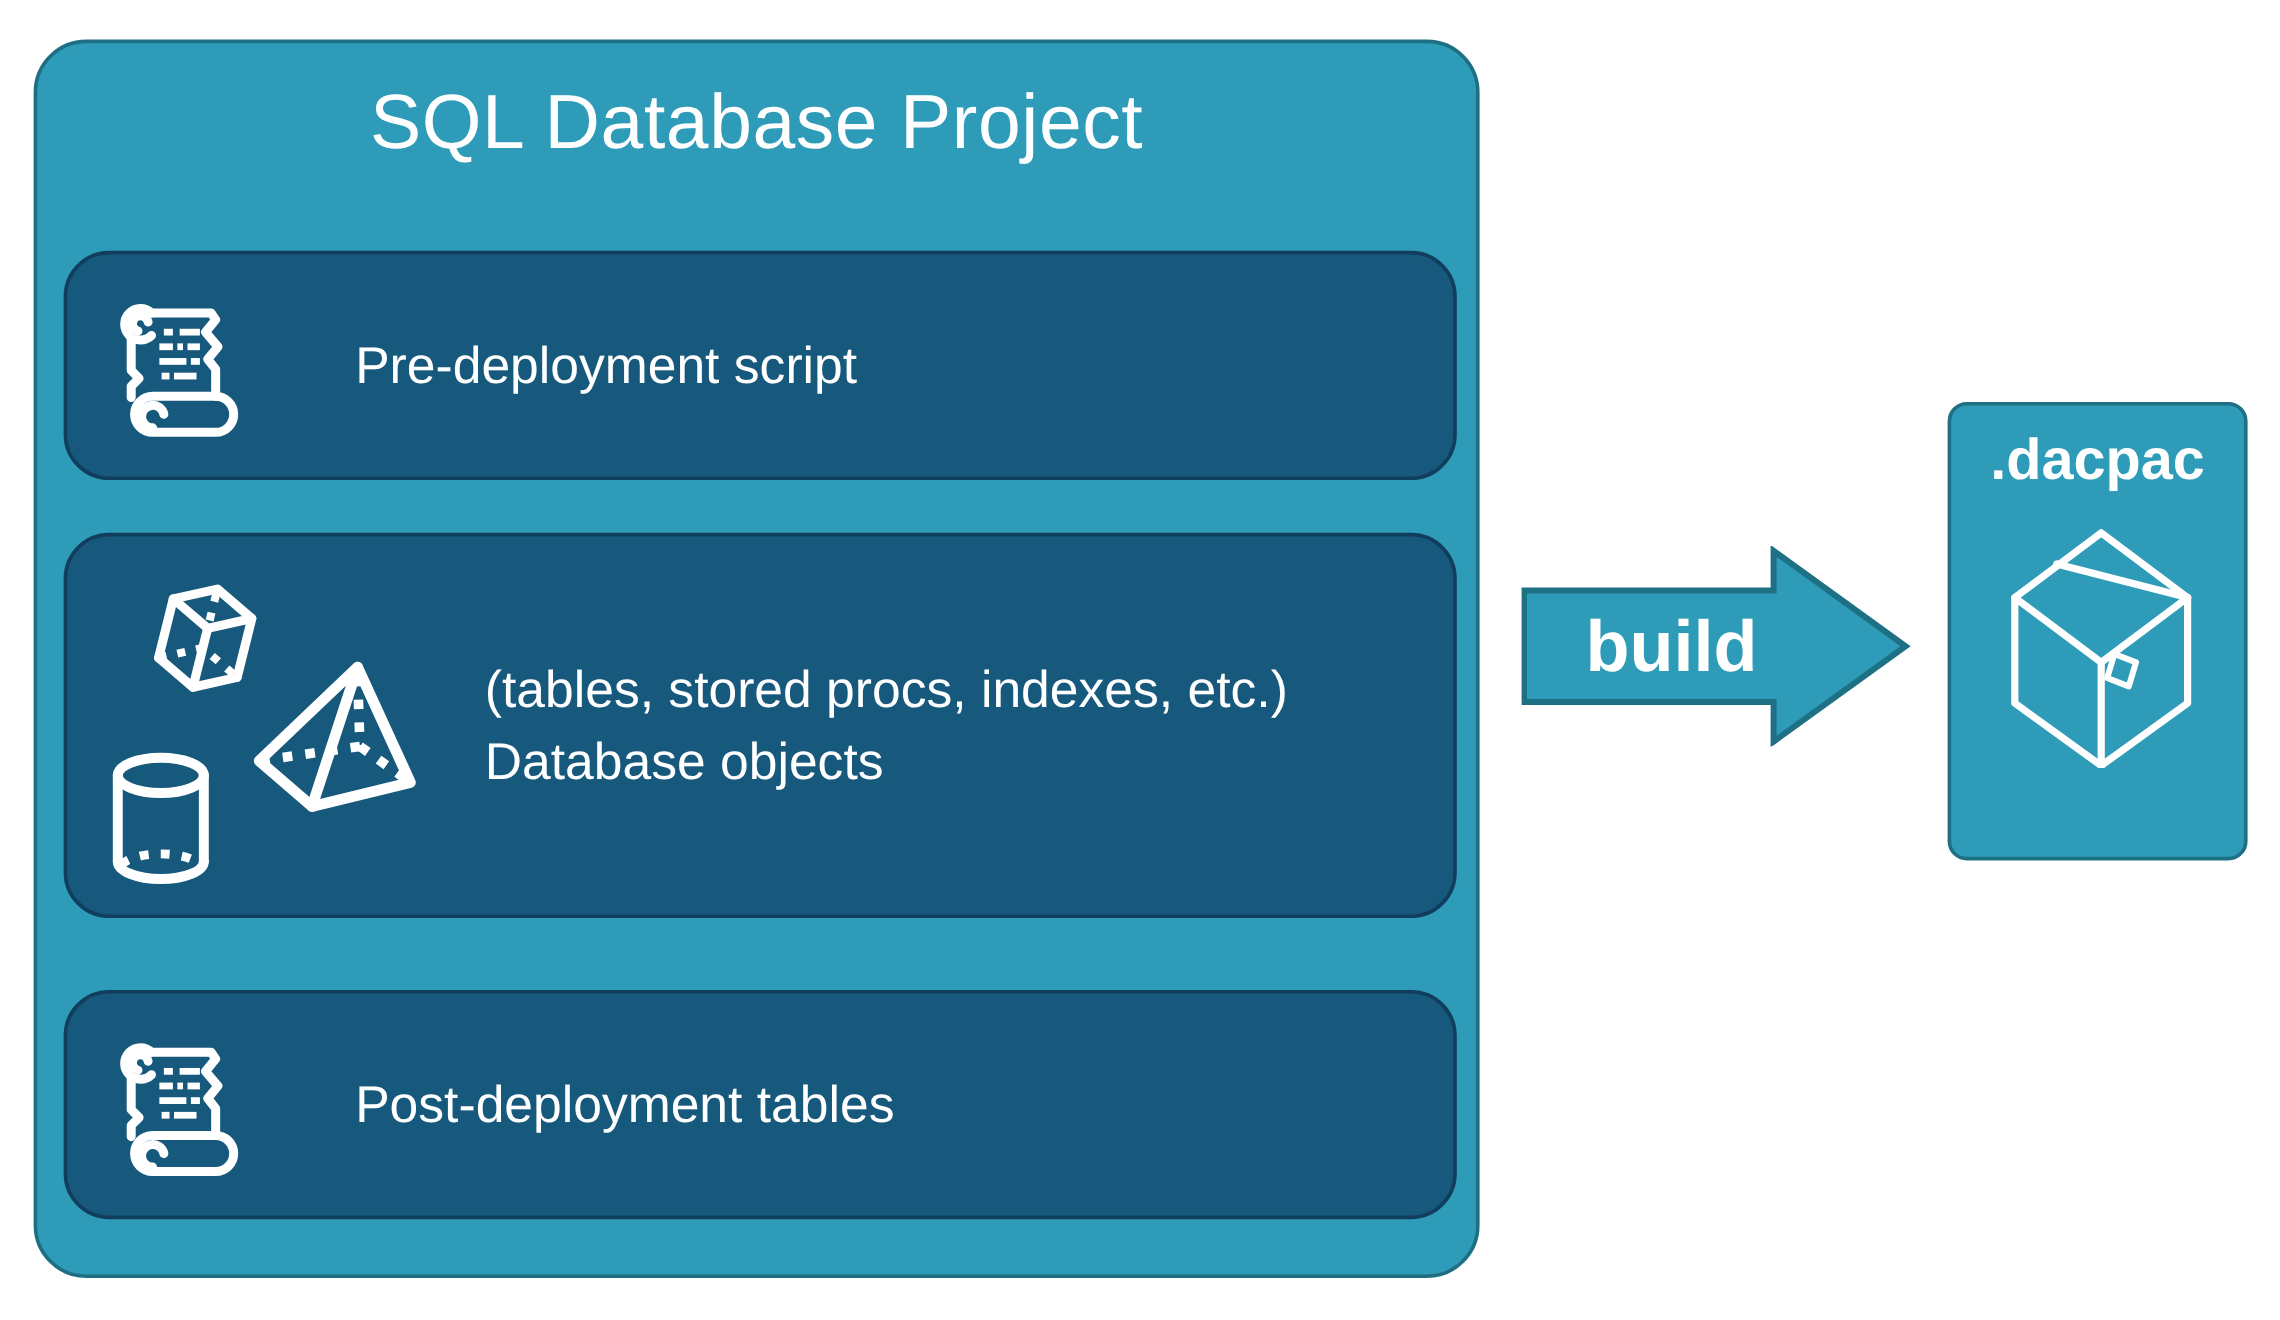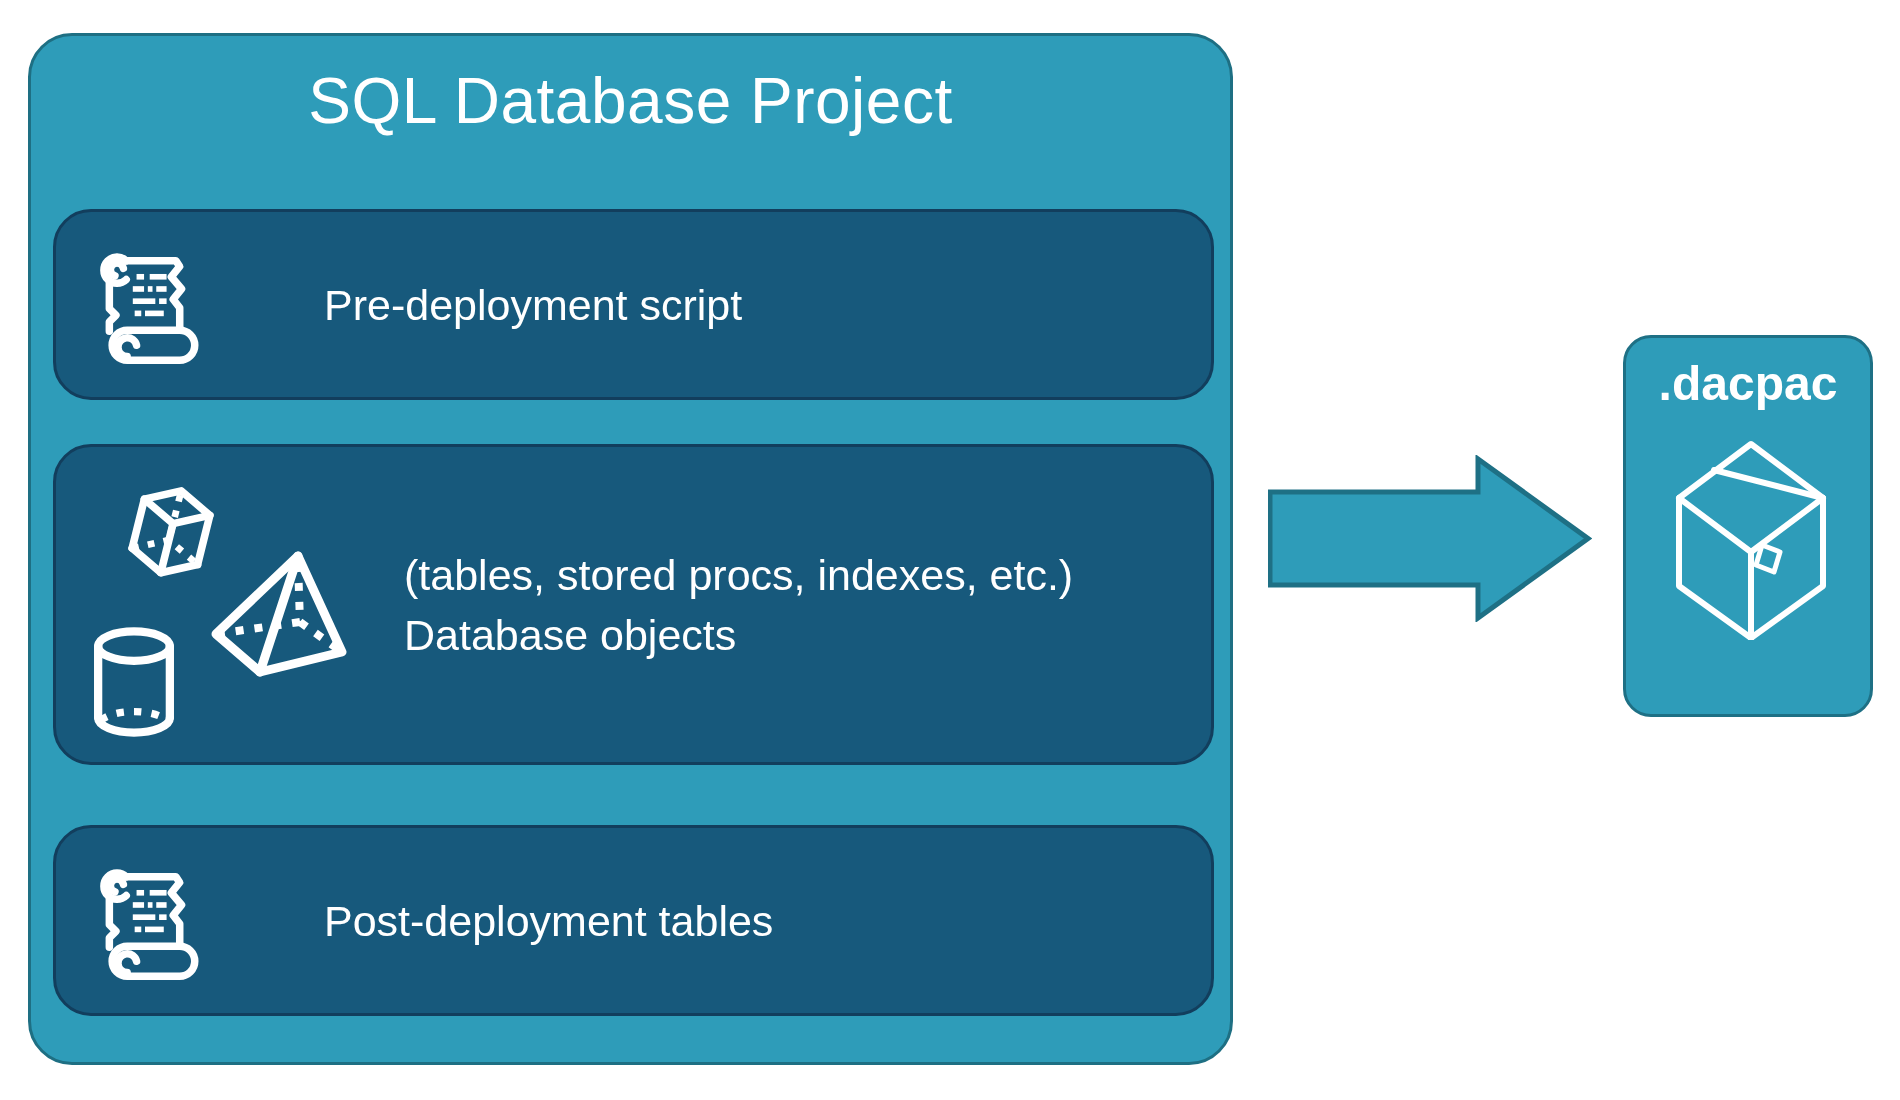--- a/index.html
+++ b/index.html
@@ -43,21 +43,21 @@
     display:flex;align-items:center;
     color:var(--text);
   }
   .box-pre{top:173px;height:191px;}
   .box-objects{top:408px;height:321px;}
   .box-post{top:789px;height:191px;}
   .box-label{
     font-size:43px;font-weight:400;line-height:60px;
     white-space:nowrap;
   }
-  .single-label{padding-left:240px;margin-left:28px;}
+  .single-label{padding-left:240px;}
   .objects-label{padding-left:348px;}
   .icon{position:absolute;display:block;}
   .scroll-icon{left:28px;top:31px;}
   .cube-icon{left:56px;top:30px;}
   .pyramid-icon{left:152px;top:101px;}
   .cylinder-icon{left:32px;top:178px;}
   .arrow-wrap{
     position:absolute;left:1268px;top:455px;
     width:324px;height:167px;
   }
@@ -65,21 +65,21 @@
   .arrow-label{
     position:absolute;left:20px;top:35px;width:210px;height:97px;
     display:flex;align-items:center;justify-content:center;
     color:var(--text);font-size:60px;font-weight:700;
   }
   .dacpac{
     position:absolute;left:1623px;top:335px;
     width:250px;height:382px;
     background:var(--accent-fill);
     border:3px solid var(--accent-border);
-    border-radius:28px;
+    border-radius:16px;
   }
   .dacpac-label{
     position:absolute;left:0;top:18px;width:100%;
     text-align:center;
     color:var(--text);font-size:48px;font-weight:700;line-height:56px;
     white-space:nowrap;
   }
   .package-icon{left:37px;top:100px;}
   svg .st{fill:none;stroke:#fff;stroke-linecap:round;stroke-linejoin:round;}
   svg .dash{fill:none;stroke:#fff;stroke-linecap:butt;}
@@ -168,20 +168,21 @@
         </g>
       </svg>
       <div class="box-label single-label">Post-deployment tables</div>
     </div>
   </div>
 
   <div class="arrow-wrap">
     <svg width="324" height="167" viewBox="0 0 324 167">
       <polygon points="2,37 210,37 210,4 320,83.5 210,163 210,130 2,130" fill="var(--accent-fill)" stroke="var(--accent-border)" stroke-width="5" stroke-linejoin="miter"></polygon>
     </svg>
+    <div class="arrow-label">build</div>
   </div>
 
   <div class="dacpac">
     <div class="dacpac-label">.dacpac</div>
     <svg class="icon package-icon" width="176" height="202" viewBox="0 0 176 202">
       <path class="st" stroke-width="6" d="M88,6 L160,60 V148 L88,200 L16,148 V60 Z"></path>
       <path class="st" stroke-width="6" d="M16,60 L88,114 L160,60"></path>
       <path class="st" stroke-width="6" d="M88,114 V200"></path>
       <path class="st" stroke-width="6" d="M51,32 L160,60"></path>
       <path class="st" stroke-width="5" d="M99,107 L117,114 L111,134 L93,127 Z"></path>

